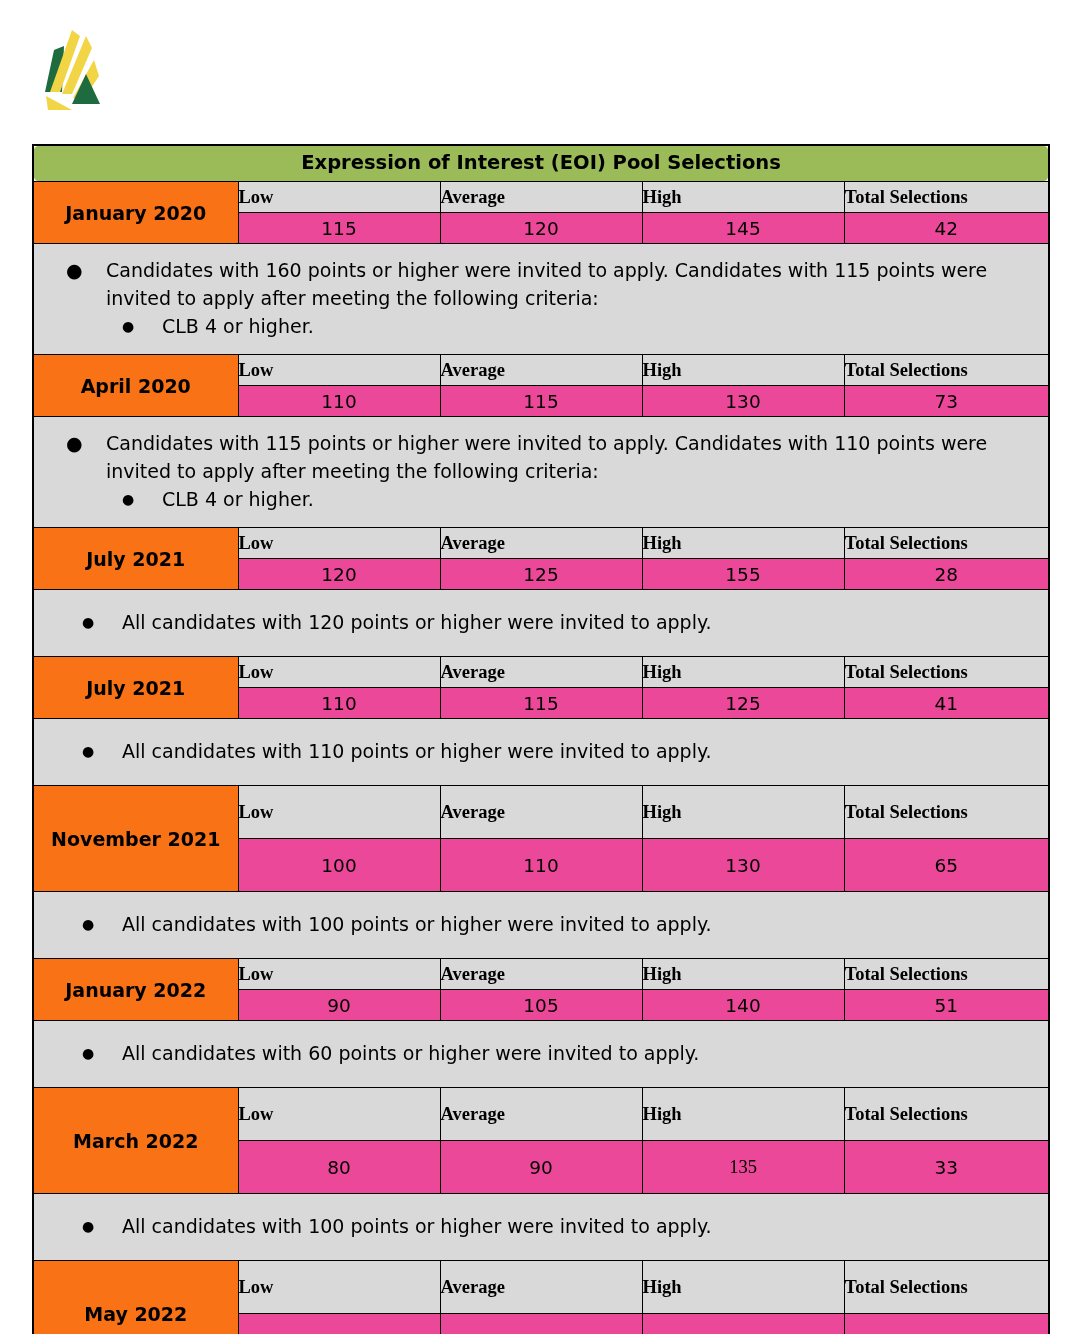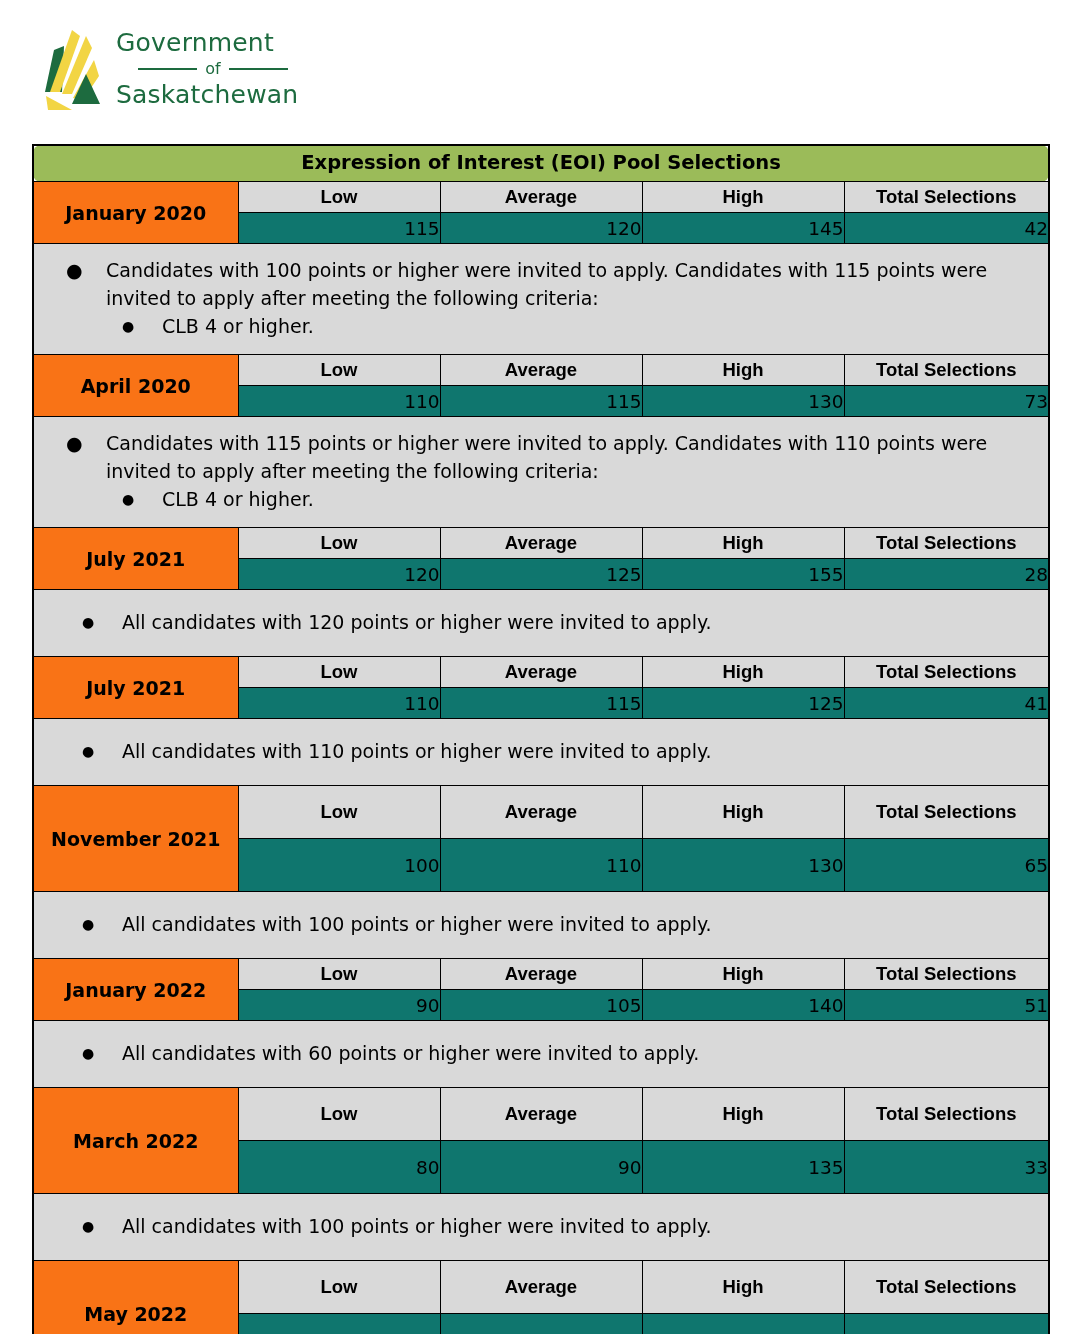--- a/index.html
+++ b/index.html
@@ -102,31 +102,30 @@
     background: #f97316;
     text-align: center;
     font-weight: bold;
     font-size: 19px;
     font-family: "DejaVu Sans", sans-serif;
     padding: 2px 4px;
   }
 
   .col-head {
     background: #D9D9D9;
-    text-align: center;
     font-weight: bold;
     font-size: 18.5px;
-    font-family: Liberation Sans, sans-serif;
+    font-family: Liberation Serif, serif;
     height: 30px;
     padding: 2px 0 4px 0;
   }
 
   .val-cell {
-    background: #0f766e;
-    text-align: right;
+    background: #ec4899;
+    text-align: center;
     font-size: 18.5px;
     font-family: "DejaVu Sans", sans-serif;
     height: 30px;
     padding: 2px 0 4px 0;
   }
 
   .notes-cell {
     background: #D9D9D9;
     padding: 10px 14px 12px 14px;
     font-size: 19px;
@@ -184,29 +183,20 @@
     <div class="logo-mark">
       <svg viewBox="0 0 62 92" width="62" height="92" xmlns="http://www.w3.org/2000/svg">
         <path d="M12 24 L22 20 L20 66 L3 66 Z" fill="#1D6B3F"></path>
         <path d="M30 4 L38 10 L18 66 L8 66 Z" fill="#F2D544"></path>
         <path d="M44 10 L50 22 L30 68 L20 68 Z" fill="#F2D544"></path>
         <path d="M52 34 L57 50 L41 74 L31 72 Z" fill="#F2D544"></path>
         <path d="M44 48 L58 78 L30 78 Z" fill="#1D6B3F"></path>
         <path d="M4 70 L30 84 L6 84 Z" fill="#F2D544"></path>
       </svg>
     </div>
-    <div class="logo-text">
-      <div class="logo-line-1">Government</div>
-      <div class="logo-line-2">
-        <span class="rule"></span>
-        <span>of</span>
-        <span class="rule"></span>
-      </div>
-      <div class="logo-line-3">Saskatchewan</div>
-    </div>
   </div>
 
   <table class="eoi-table">
     <colgroup>
       <col style="width:205px">
       <col style="width:202px">
       <col style="width:202px">
       <col style="width:202px">
       <col style="width:205px">
     </colgroup>
@@ -224,21 +214,21 @@
         <tr>
           <td class="val-cell">115</td>
           <td class="val-cell">120</td>
           <td class="val-cell">145</td>
           <td class="val-cell">42</td>
         </tr>
         <tr>
           <td colspan="5" class="notes-cell tall">
             <div class="bullet-line level-1">
               <span class="bullet-dot">●</span>
-              <span class="bullet-body">Candidates with 100 points or higher were invited to apply. Candidates with 115 points were invited to apply after meeting the following criteria:</span>
+              <span class="bullet-body">Candidates with 160 points or higher were invited to apply. Candidates with 115 points were invited to apply after meeting the following criteria:</span>
             </div>
             <div class="bullet-line level-2">
               <span class="bullet-dot small">●</span>
               <span class="bullet-body">CLB 4 or higher.</span>
             </div>
           </td>
         </tr>
         <tr>
           <td class="month-cell" rowspan="2">April 2020</td>
           <td class="col-head">Low</td>
@@ -351,21 +341,21 @@
         <tr>
           <td class="month-cell" rowspan="2">March 2022</td>
           <td class="col-head" style="height:52px;">Low</td>
           <td class="col-head" style="height:52px;">Average</td>
           <td class="col-head" style="height:52px;">High</td>
           <td class="col-head" style="height:52px;">Total Selections</td>
         </tr>
         <tr>
           <td class="val-cell" style="height:52px;">80</td>
           <td class="val-cell" style="height:52px;">90</td>
-          <td class="val-cell" style="height:52px;">135</td>
+          <td class="val-cell" style="height:52px;font-family:Liberation Serif, serif;">135</td>
           <td class="val-cell" style="height:52px;">33</td>
         </tr>
         <tr>
           <td colspan="5" class="notes-cell short">
             <div class="bullet-line single">
               <span class="bullet-dot small">●</span>
               <span class="bullet-body">All candidates with 100 points or higher were invited to apply.</span>
             </div>
           </td>
         </tr>

